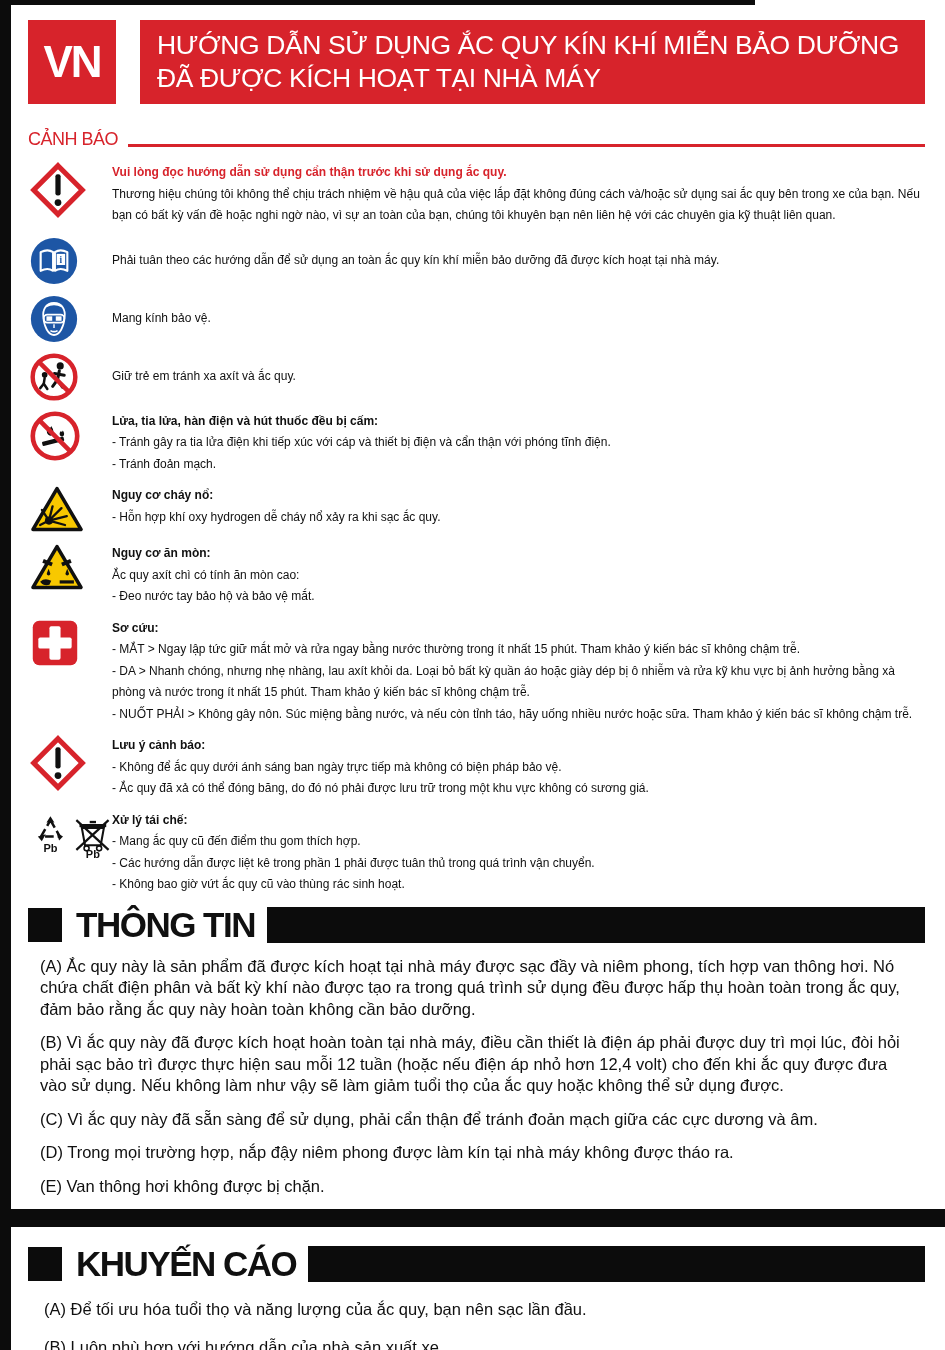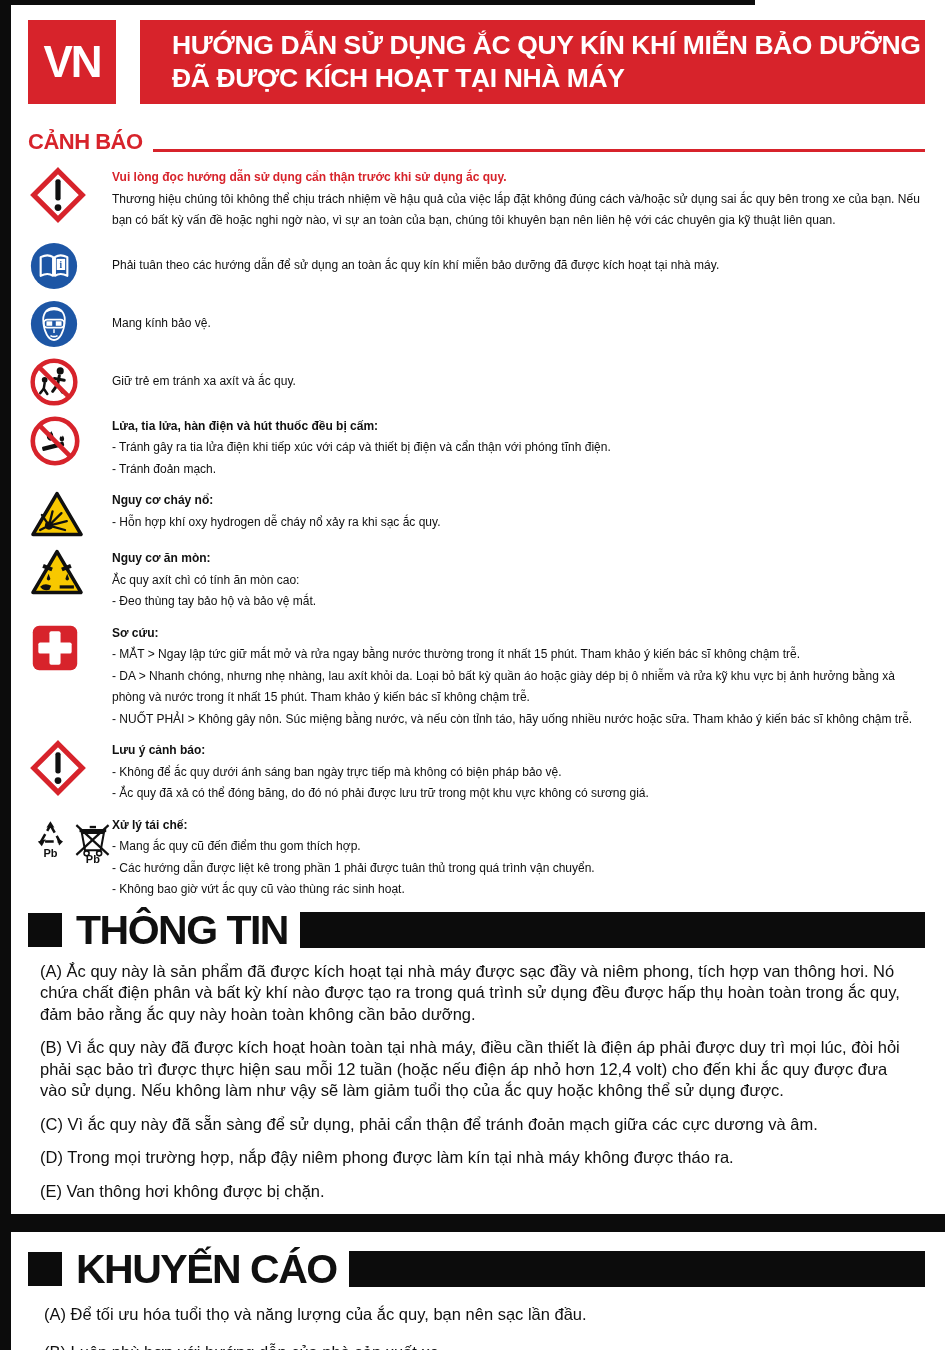--- a/index.html
+++ b/index.html
@@ -11,41 +11,41 @@
   .edge-top{position:absolute;left:0;top:0;width:755px;height:5px;background:#0c0c0c}
   .content{margin:0 20px 0 28px;position:relative}
   
   .header{display:flex;gap:24px;padding-top:20px}
   .vn-badge{
     width:88px;height:84px;background:var(--red,#d7232b);color:#fff;
     font-weight:bold;font-size:44px;display:flex;align-items:center;justify-content:center;
     letter-spacing:-2px;flex:none;
   }
   .title-banner{
-    flex:1;background:var(--red,#d7232b);color:#fff;font-weight:bold;
-    font-size:26.5px;line-height:33px;padding-left:32px;letter-spacing:-0.4px;
+    flex:1;background:var(--red,#d7232b);color:#fff;font-weight:normal;
+    font-size:26.5px;line-height:33px;padding-left:17px;letter-spacing:-0.4px;
     display:flex;flex-direction:column;justify-content:center;height:84px;
   }
   
   .warn-head{display:flex;align-items:flex-end;margin-top:25px}
-  .warn-title{color:var(--red,#d7232b);font-size:22px;font-weight:bold;letter-spacing:-0.5px;white-space:nowrap}
+  .warn-title{color:var(--red,#d7232b);font-size:18px;font-weight:normal;letter-spacing:-0.5px;white-space:nowrap}
   .warn-rule{flex:1;border-bottom:3px solid var(--red,#d7232b);margin-left:10px;margin-bottom:3px}
   
   .items{margin-top:12px}
   .item{display:flex;margin-bottom:10px}
   .item.center{align-items:center}
   .icon-cell{width:82px;flex:none;padding-left:2px;overflow:visible}
   .itext{flex:1;font-size:12px;line-height:21.5px}
   .itext p{margin:0}
   .lead{color:var(--red,#d7232b);font-weight:bold}
   .ititle{font-weight:bold}
   
   .sec-head{display:flex;align-items:center;margin-top:6px}
   .sq{width:34px;height:34px;background:#0c0c0c;flex:none}
-  .sec-title{font-size:41px;font-weight:bold;margin:0 12px 0 14px;letter-spacing:-1.5px;white-space:nowrap;line-height:38px}
+  .sec-title{font-size:35px;font-weight:bold;margin:0 12px 0 14px;letter-spacing:-1.5px;white-space:nowrap;line-height:38px}
   .sec-bar{flex:1;height:36px;background:#0c0c0c}
   .paras{margin-top:6px;font-size:16.5px;line-height:21.5px}
   .paras p{margin:12px}
   .separator{margin-left:-28px;margin-top:8px;width:945px;height:18px;background:#0c0c0c}
   .advice-head{margin-top:18px}
   .advice-lines{margin-top:4px;font-size:16.5px;line-height:21.5px}
   .advice-lines p{margin:16px}
   svg{display:block}
 </style>
 </head>
@@ -189,21 +189,21 @@
             <path d="M20.5 29 l1.7 4.4 a2 2 0 1 1 -3.4 0 z"></path>
             <path d="M41.5 29 l1.7 4.4 a2 2 0 1 1 -3.4 0 z"></path>
             <rect x="33" y="42" width="16" height="3.6"></rect>
             <path d="M11 43.5 q5.5 -5 12.5 -1 l-2 4.4 q-6.5 2 -10.5 -3.4 z"></path>
           </g>
         </svg>
       </div>
       <div class="itext">
         <p class="ititle">Nguy cơ ăn mòn:</p>
         <p>Ắc quy axít chì có tính ăn mòn cao:</p>
-        <p>- Đeo thùng tay bảo hộ và bảo vệ mắt.</p>
+        <p>- Đeo nước tay bảo hộ và bảo vệ mắt.</p>
       </div>
     </div>
 
     <div class="item">
       <div class="icon-cell">
         <svg width="50" height="50" viewBox="0 0 54 54">
           <rect x="3" y="3" width="48" height="48" rx="7" fill="#d7232b"></rect>
           <rect x="21" y="9" width="12" height="36" rx="2" fill="#fff"></rect>
           <rect x="9" y="21" width="36" height="12" rx="2" fill="#fff"></rect>
         </svg>

